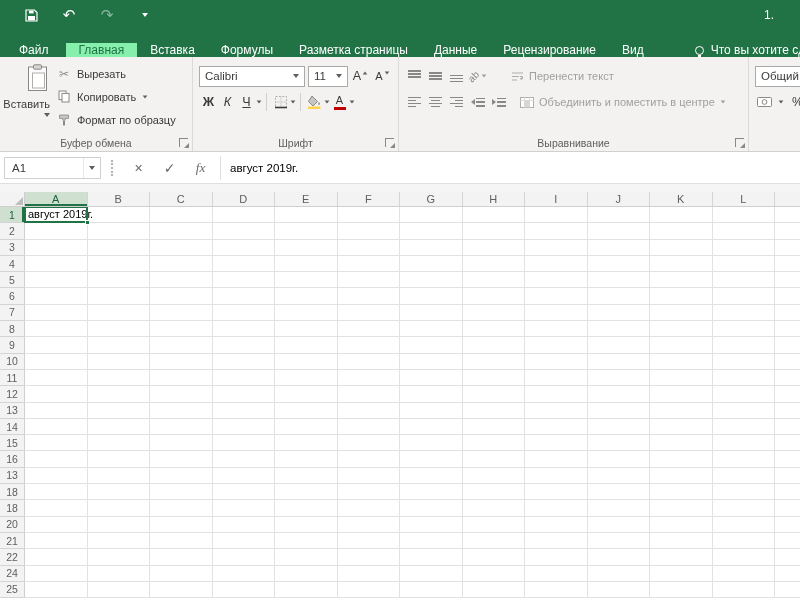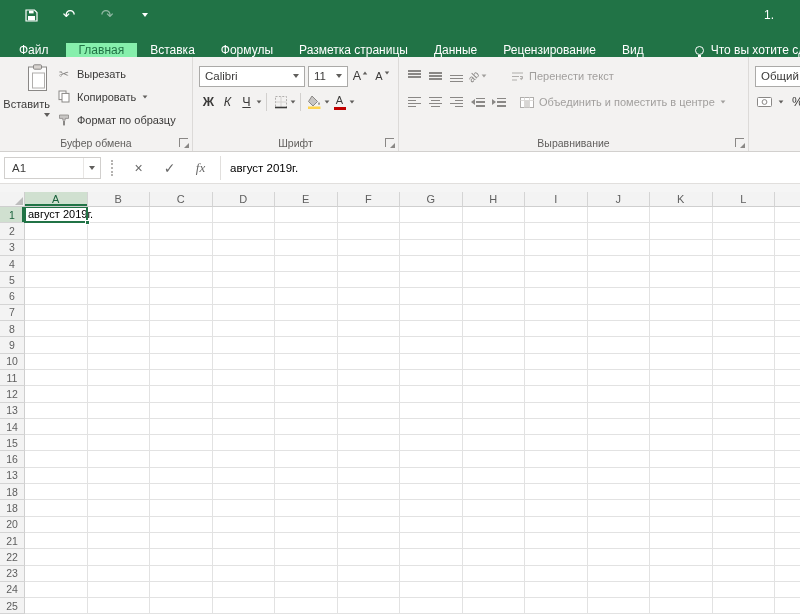--- a/index.html
+++ b/index.html
@@ -747,36 +747,20 @@
           <div class="cell"></div>
           <div class="cell"></div>
           <div class="cell"></div>
           <div class="cell"></div>
           <div class="cell"></div>
           <div class="cell"></div>
           <div class="cell"></div>
           <div class="cell filler"></div>
         </div>
         <div class="grow">
-          <div class="rowh">23</div>
-          <div class="cell"></div>
-          <div class="cell"></div>
-          <div class="cell"></div>
-          <div class="cell"></div>
-          <div class="cell"></div>
-          <div class="cell"></div>
-          <div class="cell"></div>
-          <div class="cell"></div>
-          <div class="cell"></div>
-          <div class="cell"></div>
-          <div class="cell"></div>
-          <div class="cell"></div>
-          <div class="cell filler"></div>
-        </div>
-        <div class="grow">
           <div class="rowh">24</div>
           <div class="cell"></div>
           <div class="cell"></div>
           <div class="cell"></div>
           <div class="cell"></div>
           <div class="cell"></div>
           <div class="cell"></div>
           <div class="cell"></div>
           <div class="cell"></div>
           <div class="cell"></div>

